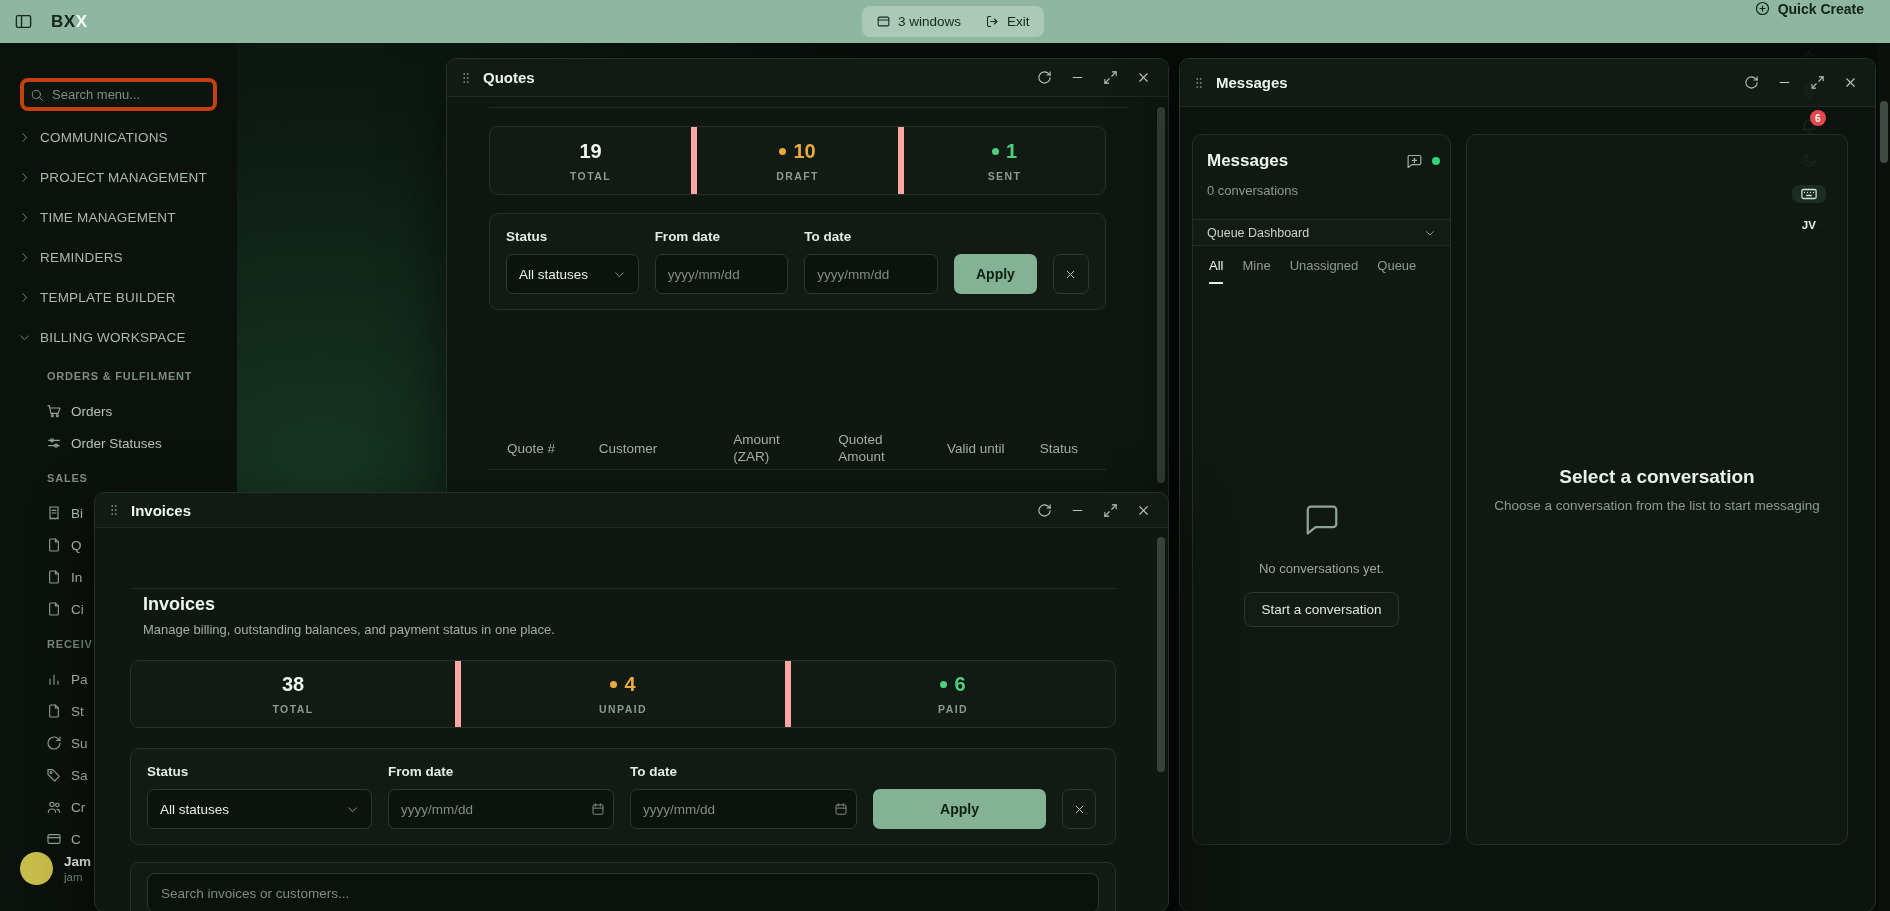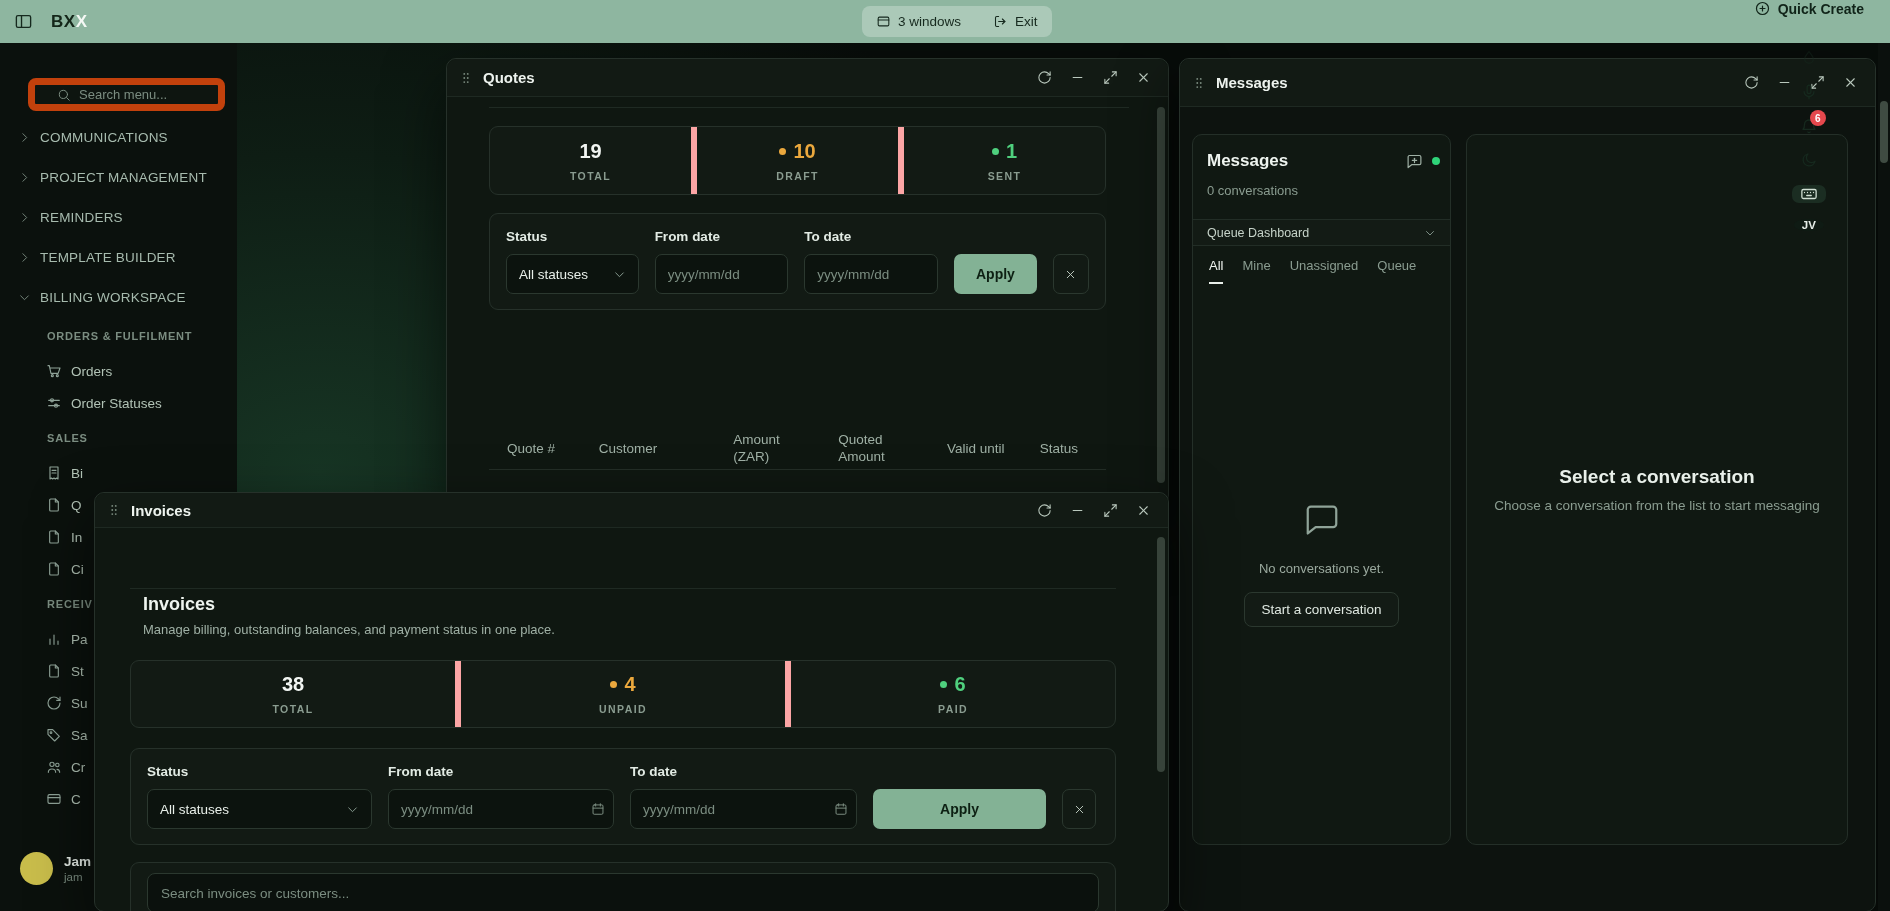--- a/index.html
+++ b/index.html
@@ -16,42 +16,42 @@
     background:radial-gradient(1000px 760px at 320px 430px, #173524 0%, #0e1d14 42%, #080d0a 78%); }
 
   
   .topbar { position:absolute; left:0; top:0; width:1890px; height:43px; background:#8eb6a0;
             display:flex; align-items:center; z-index:50; color:#16291e; }
   .tb-toggle { margin-left:14px; color:#16291e; display:flex; align-items:center; }
   .logo { margin-left:18px; font-size:17px; font-weight:800; letter-spacing:.5px; }
   .logo .lg-a { color:#142619; }
   .logo .lg-b { color:#f4f8f4; }
   .tb-center { position:absolute; left:862px; top:6px; height:31px; display:flex; align-items:center;
-               background:rgba(255,255,255,.26); border-radius:8px; padding:3px; gap:10px; }
+               background:rgba(255,255,255,.26); border-radius:8px; padding:3px; gap:2px; }
   .tb-pill { display:flex; align-items:center; gap:7px; padding:4px 11px; border-radius:6px;
              font-size:13.5px; color:#16291e; font-weight:500; }
   .tb-right { position:absolute; right:26px; top:0; height:43px; display:flex; align-items:center; gap:16px;flex-direction:column; }
   .quick-create { display:flex; align-items:center; gap:7px; font-size:14px; font-weight:600; color:#102318; }
   .tb-dot { width:9px; height:9px; border-radius:50%; background:#2fd479; }
   .tb-ic { color:#16291e; display:flex; align-items:center; justify-content:center; }
   .tb-ic.dim { opacity:.45; }
   .bell-wrap { position:relative; }
   .badge { position:absolute; top:-7px; right:-8px; min-width:16px; height:16px; padding:0 4px;
            background:#e5484d; color:#fff; font-size:10px; font-weight:700; border-radius:9px;
            display:flex; align-items:center; justify-content:center; }
   .kb-pill { width:34px; height:30px; background:#1b2d22; border-radius:7px; color:#d2e1d5;
              display:flex; align-items:center; justify-content:center; }
   .avatar { width:30px; height:30px; border-radius:50%; background:#0f1b14; color:#e6eee8;
             font-size:11.5px; font-weight:700; display:flex; align-items:center; justify-content:center; }
 
   
   .sidebar { position:absolute; left:0; top:43px; width:237px; bottom:0; background:#0b110d; z-index:2; }
   .sb-search { position:absolute; left:20px; top:35px; width:197px; height:33px; background:#0e1510;
-               border:7px solid #c2410c; border-radius:8px; display:flex; align-items:center;
-               gap:8px; padding:0 22px; color:#7b8d81;margin-left:8px; }
+               border:4px solid #c2410c; border-radius:8px; display:flex; align-items:center;
+               gap:8px; padding:0 6px; color:#7b8d81; }
   .sb-search input { flex:1; min-width:0; background:transparent; border:none; color:#cfdcd2; font-size:13px; }
   .sb-nav { position:absolute; left:0; right:0; top:74px; }
   .sb-item { height:40px; display:flex; align-items:center; gap:9px; padding:0 12px 0 18px;
              color:#a7bbae; font-size:13.5px; font-weight:500; letter-spacing:.2px; cursor:pointer; }
   .sb-item .chev { color:#7b8d81; display:flex; }
   .sb-heading { height:38px; display:flex; align-items:center; padding-left:47px; color:#7b8d81;
                 font-size:11px; font-weight:700; letter-spacing:.8px; }
   .sb-sub { height:32px; display:flex; align-items:center; gap:9px; padding-left:46px;
             color:#b2c3b6; font-size:13.5px; cursor:pointer; white-space:nowrap; }
   .sb-sub .sic { color:#8fa398; display:flex; }
@@ -296,20 +296,28 @@
           </svg>
         </span>
       <span>PROJECT MANAGEMENT</span>
     </div>
     <div class="sb-item">
       <span class="chev">
           <svg class="ic" width="13" height="13" viewBox="0 0 24 24">
             <polyline points="9 5 16 12 9 19"></polyline>
           </svg>
         </span>
+      <span>TIME MANAGEMENT</span>
+    </div>
+    <div class="sb-item">
+      <span class="chev">
+          <svg class="ic" width="13" height="13" viewBox="0 0 24 24">
+            <polyline points="9 5 16 12 9 19"></polyline>
+          </svg>
+        </span>
       <span>REMINDERS</span>
     </div>
     <div class="sb-item">
       <span class="chev">
           <svg class="ic" width="13" height="13" viewBox="0 0 24 24">
             <polyline points="9 5 16 12 9 19"></polyline>
           </svg>
         </span>
       <span>TEMPLATE BUILDER</span>
     </div>

